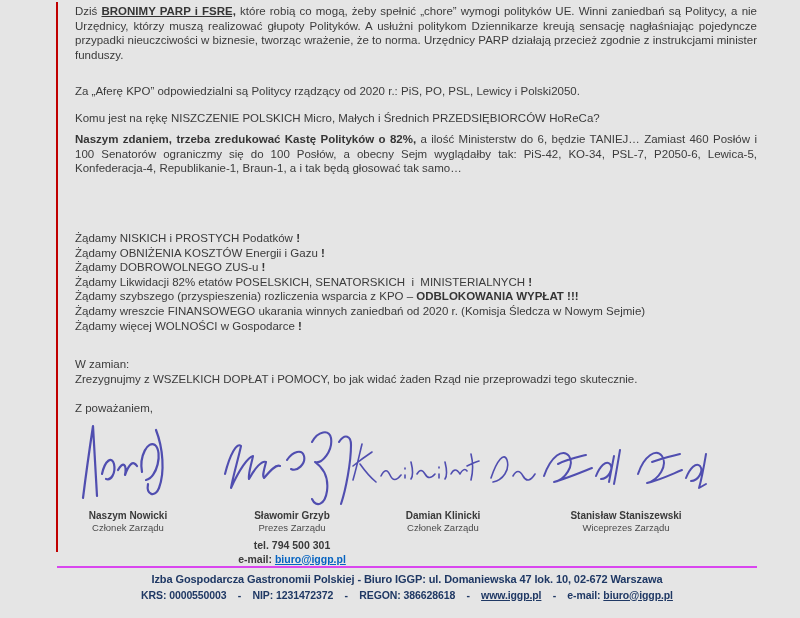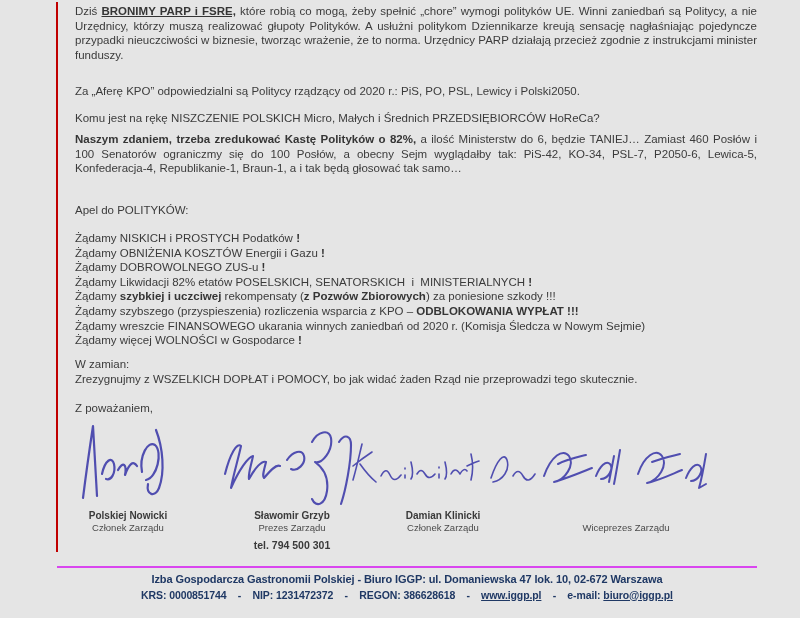--- a/index.html
+++ b/index.html
@@ -41,47 +41,45 @@
   <div class="redline"></div>
 
   <p class="abs j" style="top:4px;"><span>Dziś </span><b class="u">BRONIMY PARP i FSRE,</b><span> które robią co mogą, żeby spełnić „chore” wymogi polityków UE. Winni zaniedbań są Politycy, a nie Urzędnicy, którzy muszą realizować głupoty Polityków. A usłużni politykom Dziennikarze kreują sensację nagłaśniając pojedyncze przypadki nieuczciwości w biznesie, tworząc wrażenie, że to norma. Urzędnicy PARP działają przecież zgodnie z instrukcjami minister funduszy.</span></p>
 
   <p class="abs" style="top:84px;">Za „Aferę KPO” odpowiedzialni są Politycy rządzący od 2020 r.: PiS, PO, PSL, Lewicy i Polski2050.</p>
 
   <p class="abs" style="top:111px;">Komu jest na rękę NISZCZENIE POLSKICH Micro, Małych i Średnich PRZEDSIĘBIORCÓW HoReCa?</p>
 
   <p class="abs j" style="top:132px;"><b>Naszym zdaniem, trzeba zredukować Kastę Polityków o 82%,</b><span> a ilość Ministerstw do 6, będzie TANIEJ… Zamiast 460 Posłów i 100 Senatorów ograniczmy się do 100 Posłów, a obecny Sejm wyglądałby tak: PiS-42, KO-34, PSL-7, P2050-6, Lewica-5, Konfederacja-4, Republikanie-1, Braun-1, a i tak będą głosować tak samo…</span></p>
 
-  <p class="abs" style="top:203px;">Apel do POLITYKÓW:</p>
 
   <div class="abs" style="top:231px;">
     <div class="dl"><span>Żądamy NISKICH i PROSTYCH Podatków </span><b>!</b></div>
     <div class="dl"><span>Żądamy OBNIŻENIA KOSZTÓW Energii i Gazu </span><b>!</b></div>
     <div class="dl"><span>Żądamy DOBROWOLNEGO ZUS-u </span><b>!</b></div>
     <div class="dl"><span>Żądamy Likwidacji 82% etatów POSELSKICH, SENATORSKICH  i  MINISTERIALNYCH </span><b>!</b></div>
-    <div class="dl"><span>Żądamy </span><b>szybkiej i uczciwej</b><span> rekompensaty (</span><b>z Pozwów Zbiorowych</b><span>) za poniesione szkody !!!</span></div>
     <div class="dl"><span>Żądamy szybszego (przyspieszenia) rozliczenia wsparcia z KPO – </span><b>ODBLOKOWANIA WYPŁAT !!!</b></div>
     <div class="dl"><span>Żądamy wreszcie FINANSOWEGO ukarania winnych zaniedbań od 2020 r. (Komisja Śledcza w Nowym Sejmie)</span></div>
     <div class="dl"><span>Żądamy więcej WOLNOŚCI w Gospodarce </span><b>!</b></div>
   </div>
 
   <div class="abs" style="top:357px;">
     <p>W zamian:</p>
     <p>Zrezygnujmy z WSZELKICH DOPŁAT i POMOCY, bo jak widać żaden Rząd nie przeprowadzi tego skutecznie.</p>
   </div>
 
   <p class="abs" style="top:401px;">Z poważaniem,</p>
 
   <div class="sigzone">
 
     <div class="sigcol" style="left:72px;width:112px;">
       <svg width="104" height="88" viewBox="0 0 104 88" style="top:4px;">
         <path class="ink" stroke-width="2.2" d="M7,80 C10,56 14,28 17,8 L21,78 M26,56 C29,42 36,38 38,46 C40,55 35,63 30,61 M42,52 C47,43 51,46 49,57 C53,46 57,42 61,48 M66,54 C63,38 72,22 79,27 C87,34 81,60 70,62 M80,12 C87,30 89,54 83,70 C79,80 70,77 72,66"></path>
       </svg>
-      <div class="signame">Polskiej Nowicki</div>
+      <div class="signame">Naszym Nowicki</div>
       <div class="signame sigrole" style="top:108px;">Członek Zarządu</div>
     </div>
 
     <div class="sigcol" style="left:213px;width:158px;">
       <svg width="150" height="100" viewBox="0 0 150 100" style="top:-2px;">
         <path class="ink" stroke-width="2.1" d="M8,62 C13,42 20,30 24,34 C21,48 16,64 14,76 C22,58 31,45 36,44 C34,54 31,62 32,67 C38,56 45,48 49,50 C47,58 45,64 47,66 C53,59 59,52 63,54 M70,48 C76,39 85,37 87,44 C89,52 80,60 74,57 M95,30 C101,19 112,17 114,26 C116,39 105,52 98,50 C105,55 112,64 110,79 C108,93 99,96 95,87 M122,30 C128,21 134,24 134,33 C134,50 129,77 124,92"></path>
       </svg>
       <div class="signame">Sławomir Grzyb</div>
       <div class="signame sigrole" style="top:108px;">Prezes Zarządu</div>
     </div>
@@ -91,27 +89,29 @@
         <path class="ink" stroke-width="1.6" d="M8,40 C12,26 15,12 17,4 M8,26 C14,21 21,16 27,12 M15,24 C20,31 26,38 31,42 M36,36 Q41,26 45,35 T56,35 M60,35 L60,38 M60,28 L60,29 M66,22 C68,30 68,36 66,39 M72,34 Q76,27 80,34 T90,34 M94,34 L94,38 M94,27 L94,28 M100,22 C102,30 102,36 100,39 M106,34 Q110,26 115,34 C117,30 120,28 122,31 M126,14 C128,22 128,32 126,40 M122,26 C126,24 130,22 134,21 M146,38 C152,20 159,12 162,20 C165,30 158,40 148,42 M168,36 Q173,27 178,36 T190,34"></path>
       </svg>
       <div class="signame">Damian Klinicki</div>
       <div class="signame sigrole" style="top:108px;">Członek Zarządu</div>
     </div>
 
     <div class="sigcol" style="left:533px;width:186px;">
       <svg width="180" height="62" viewBox="0 0 180 62" style="top:18px;">
         <path class="ink" stroke-width="2" d="M8,44 C15,24 27,16 33,24 C39,33 29,48 18,50 C32,46 46,40 56,36 M22,32 C32,27 42,25 50,23 M60,44 C64,34 70,28 74,32 C78,37 72,47 65,47 M78,24 L73,50 M84,18 C82,30 80,42 78,52 M102,42 C108,24 120,16 126,24 C132,33 123,48 111,51 C124,48 136,42 146,38 M116,30 C126,26 136,24 144,22 M150,46 C154,36 160,30 164,34 C168,39 162,49 155,49 M170,22 C168,34 166,46 163,56 L170,52"></path>
       </svg>
+      <div class="signame">Stanisław Staniszewski</div>
       <div class="signame sigrole" style="top:108px;">Wiceprezes Zarządu</div>
     </div>
 
   </div>
 
   <div class="contact">
     <div>tel. 794 500 301</div>
+    <div><span>e-mail: </span><span class="bluelink">biuro@iggp.pl</span></div>
   </div>
 
   <div class="footer">
     <div class="fline1"><span>Izba Gospodarcza Gastronomii Polskiej</span><span> - Biuro IGGP: ul. Domaniewska 47 lok. 10, 02-672 Warszawa</span></div>
-    <div class="fline2"><span>KRS: 0000851744</span><span class="sep">    -    </span><span>NIP: 1231472372</span><span class="sep">    -    </span><span>REGON: 386628618</span><span class="sep">    -    </span><span class="navylink">www.iggp.pl</span><span class="sep">    -    </span><span>e-mail: </span><span class="navylink">biuro@iggp.pl</span></div>
+    <div class="fline2"><span>KRS: 0000550003</span><span class="sep">    -    </span><span>NIP: 1231472372</span><span class="sep">    -    </span><span>REGON: 386628618</span><span class="sep">    -    </span><span class="navylink">www.iggp.pl</span><span class="sep">    -    </span><span>e-mail: </span><span class="navylink">biuro@iggp.pl</span></div>
   </div>
 
 </div>
 
 </body></html>

